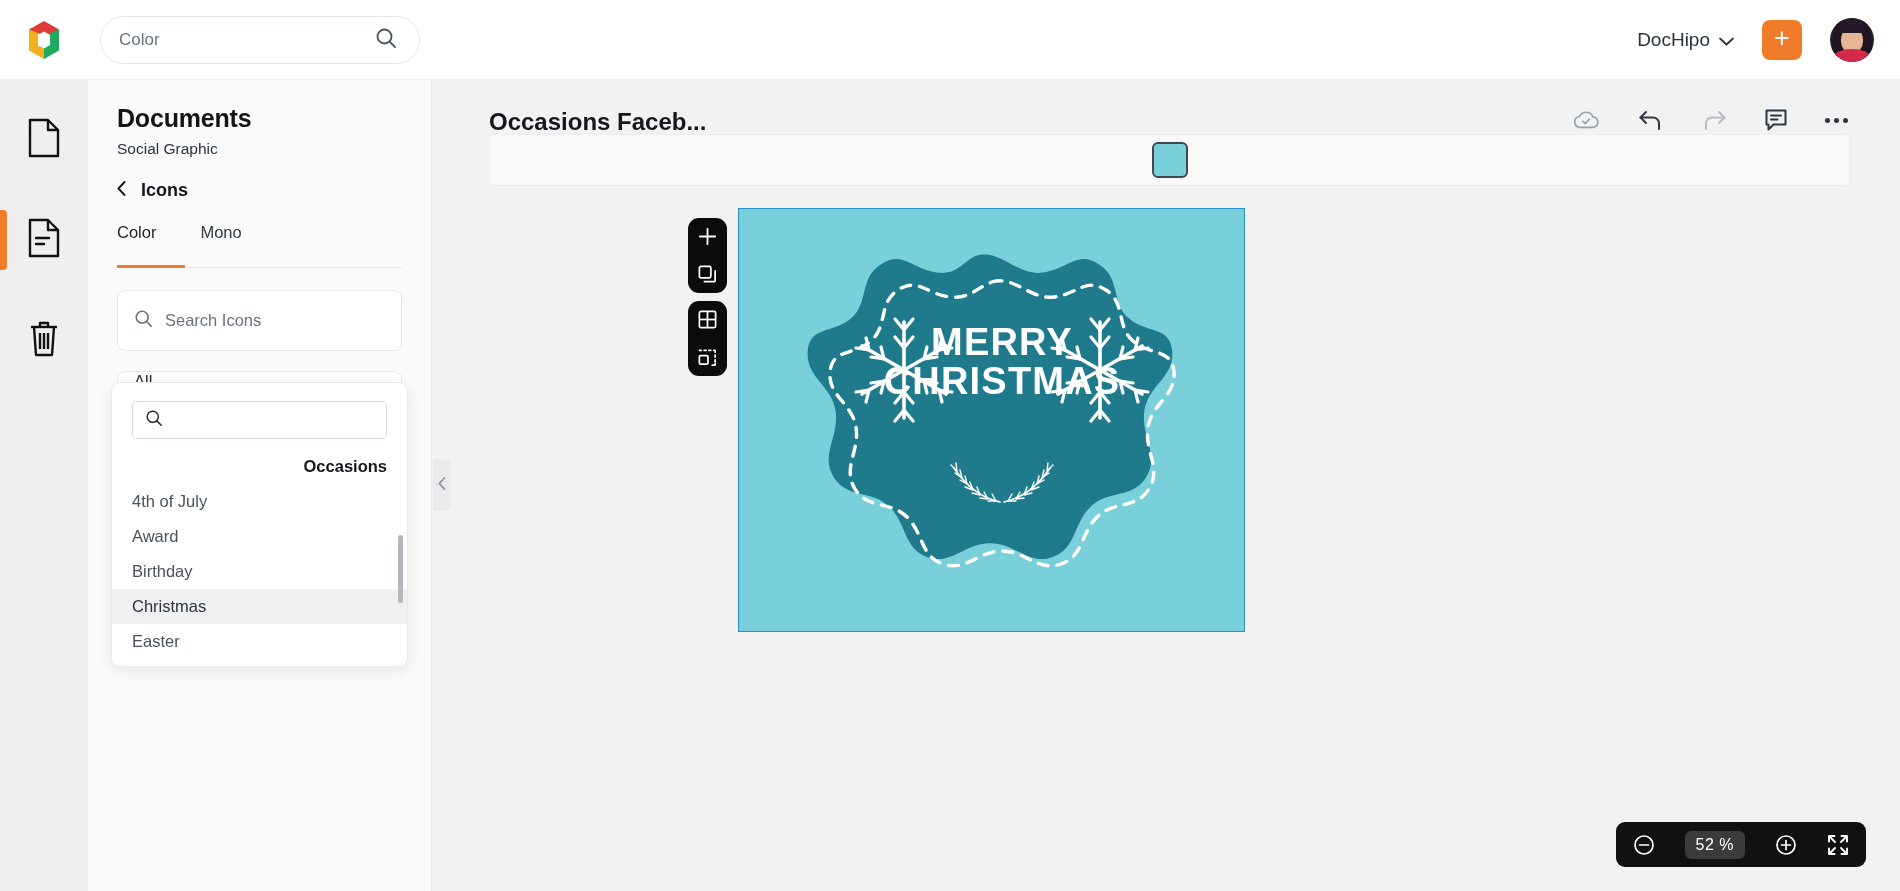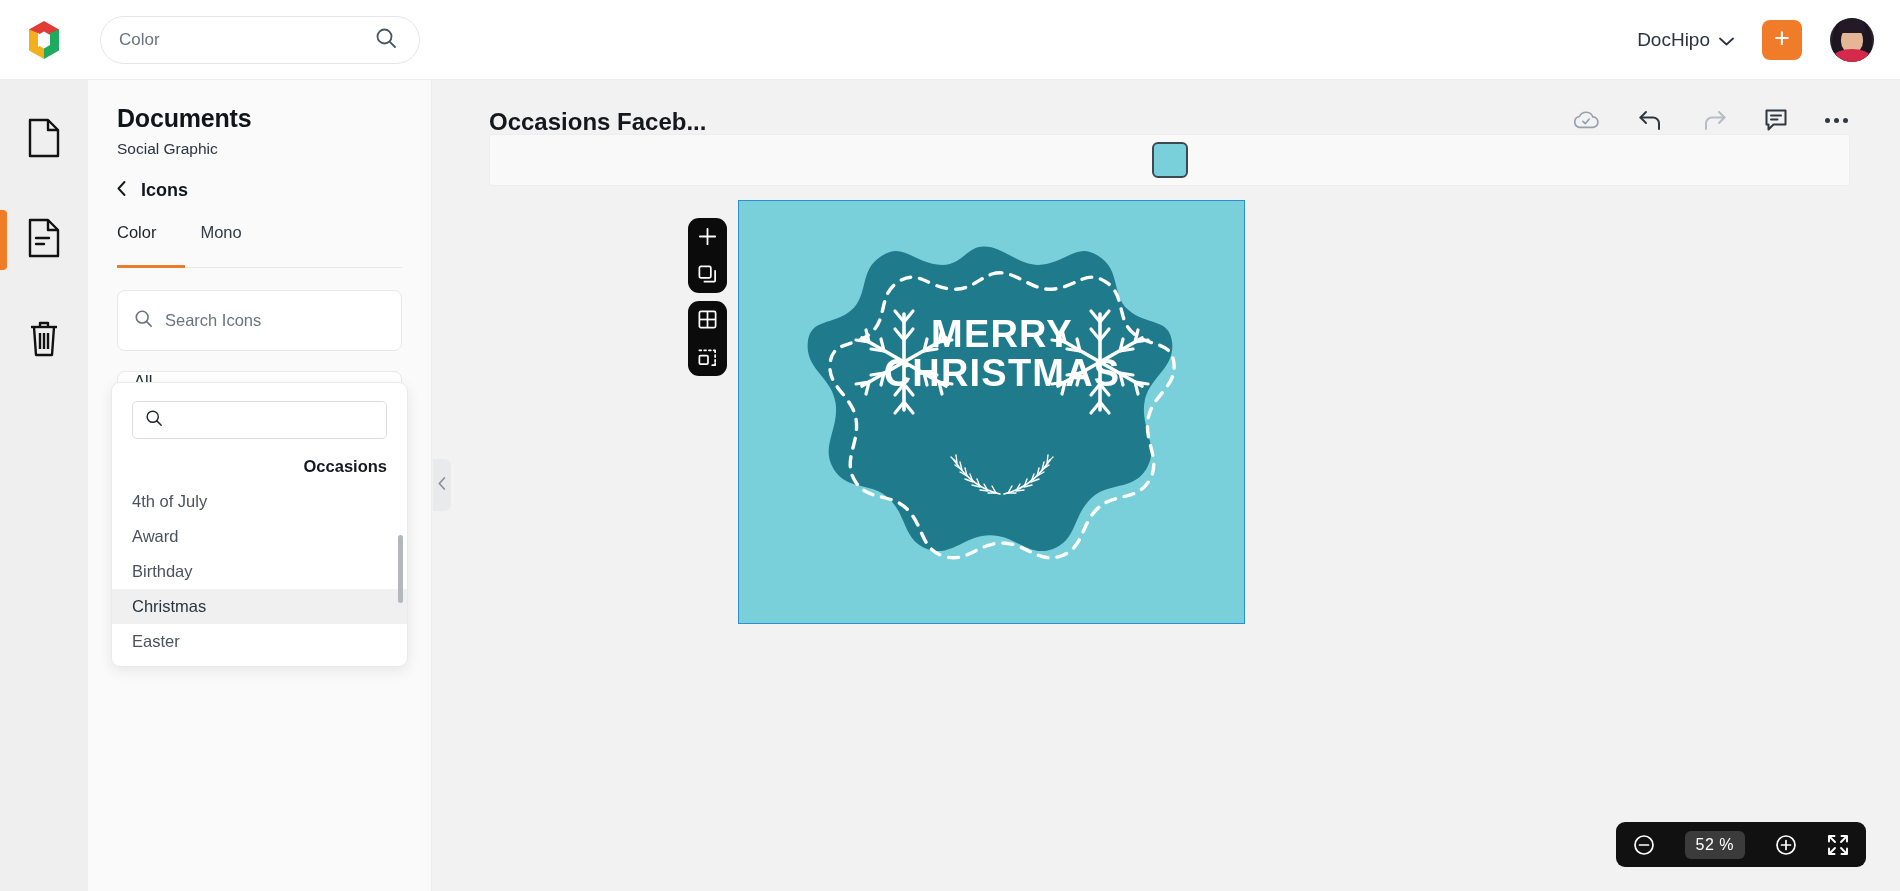--- a/index.html
+++ b/index.html
@@ -155,21 +155,21 @@
   .dots i { width: 5px; height: 5px; border-radius: 50%; background: #2f3740; display: block; }
 
   .prop-bar {
     position: absolute; left: 57px; top: 54px; width: 1361px; height: 52px;
     background: #f9f9f9; border: 1px solid #ededed; border-radius: 4px;
     display: flex; align-items: center; justify-content: center;
   }
   .swatch { width: 36px; height: 36px; border-radius: 6px; border: 2px solid #3d4852; cursor: pointer; }
 
   
-  .canvas-wrap { position: absolute; left: 306px; top: 120px; width: 507px; height: 424px; text-decoration: underline; }
+  .canvas-wrap { position: absolute; left: 306px; top: 128px; width: 507px; height: 424px; text-decoration: underline; }
   .canvas {
     width: 507px; height: 424px; border: 1px solid #2c8fd0;
   }
   .badge-wrap { position: absolute; inset: 0; display: flex; align-items: center; justify-content: center; }
 
   
   .tool-stack {
     position: absolute; background: #0b0b0b; border-radius: 11px;
     display: flex; flex-direction: column; align-items: center; z-index: 20;
   }

